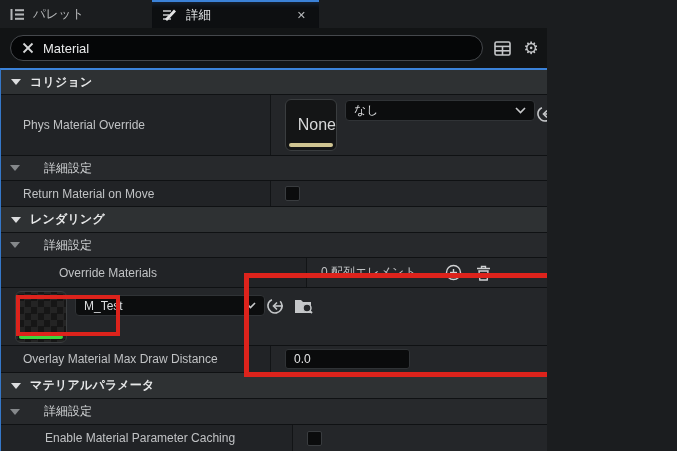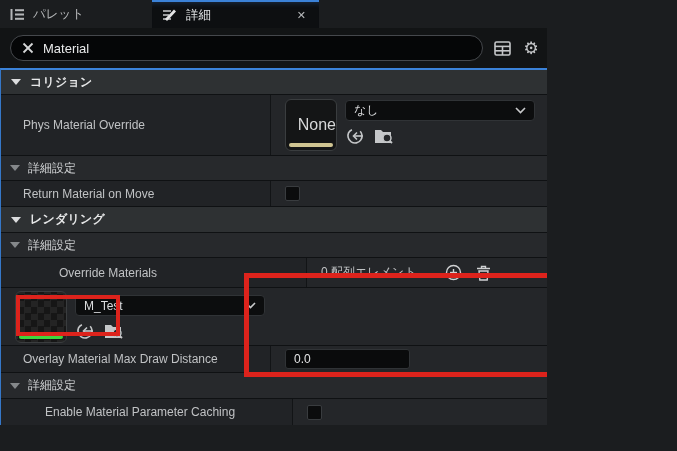--- a/index.html
+++ b/index.html
@@ -22,39 +22,39 @@
                    font-size:13px;font-family:inherit;padding:0;}
   .hdr-icon{color:#c5c7c9;display:inline-flex;align-items:center;justify-content:center;width:20px;height:20px;}
   .gear-glyph{font-size:17px;line-height:1;}
   
   .main{position:relative;border-top:2px solid #3b82d8;border-left:1px solid #3577c8;
         background:#202224;width:676px;box-sizing:border-box;}
   .cat{display:flex;align-items:center;background:#2e3133;border-bottom:1px solid #0f1113;
        padding-left:10px;gap:9px;box-sizing:border-box;}
   .cat-label{font-size:12px;font-weight:bold;color:#e7e8e9;letter-spacing:.2px;}
   .sub{display:flex;align-items:center;background:#27292c;border-bottom:1px solid #0f1113;
-       padding-left:9px;gap:8px;box-sizing:border-box;}
+       padding-left:9px;gap:24px;box-sizing:border-box;}
   .sub-label{font-size:12px;color:#d2d4d6;}
   .tri{width:0;height:0;border-left:5px solid transparent;border-right:5px solid transparent;
        border-top:6px solid #dcdddf;flex:none;}
   .tri.dim{border-top-color:#85888b;}
   .row{display:flex;border-bottom:1px solid #0f1113;box-sizing:border-box;background:#212326;}
   .name-cell{width:270px;flex:none;display:flex;align-items:center;padding-left:22px;
              box-sizing:border-box;border-right:1px solid #121416;font-size:12px;color:#c0c2c4;}
   .value-cell{flex:1;display:flex;align-items:center;padding-left:14px;box-sizing:border-box;background:#242629;}
   .right-cell{width:22px;flex:none;border-left:1px solid #121416;background:#212326;
               display:flex;align-items:center;justify-content:center;}
   
   .thumb{width:52px;height:52px;flex:none;border:1px solid #3a3d3f;border-radius:6px;
          position:relative;box-sizing:border-box;overflow:hidden;background:#141516;}
   .thumb .strip{position:absolute;left:3px;right:3px;bottom:3px;height:4px;border-radius:2px;}
   .thumb-none{display:flex;align-items:center;justify-content:flex-end;font-size:16px;color:#d6d7d8;}
   .thumb-checker{background-image:repeating-conic-gradient(#242424 0% 25%,#161616 25% 50%);
                  background-size:13px 13px;background-position:2px 2px;}
-  .asset-stack{margin-left:8px;display:flex;flex-direction:column;}
+  .asset-stack{margin-left:8px;display:flex;}
   .combo{width:190px;height:21px;background:#0c0d0e;border:1px solid #303336;border-radius:4px;
          display:flex;align-items:center;justify-content:space-between;padding:0 8px;
          box-sizing:border-box;font-size:12px;color:#dcdddf;}
   .asset-icons{display:flex;gap:9px;margin-top:5px;align-items:center;}
   .aicon{display:inline-flex;width:20px;height:20px;align-items:center;justify-content:center;}
   .checkbox{width:15px;height:15px;background:#0b0c0d;border:1px solid #393c3f;border-radius:2px;box-sizing:border-box;}
   .numinput{width:125px;height:20px;background:#0a0b0c;border:1px solid #303336;border-radius:3px;
             color:#e3e4e5;font-size:12px;font-family:inherit;padding:0 8px;box-sizing:border-box;outline:none;}
   .arr-text{font-size:12px;color:#c0c2c4;width:112px;}
   .arr-icons{display:flex;gap:10px;align-items:center;margin-left:10px;}
@@ -252,20 +252,24 @@
     <div class="row" style="height:27px;">
       <div class="name-cell">
         <span>Overlay Material Max Draw Distance</span>
       </div>
       <div class="value-cell">
         <input class="numinput" type="text" value="0.0" style="">
       </div>
       <div class="right-cell"></div>
     </div>
 
+    <div class="cat" style="height:26px;">
+      <span class="tri"></span>
+      <span class="cat-label">マテリアルパラメータ</span>
+    </div>
 
     <div class="sub" style="height:26px;">
       <span class="tri dim"></span>
       <span class="sub-label">詳細設定</span>
     </div>
 
     <div class="row" style="height:26px;border-bottom:none;padding-left:22px;">
       <div class="name-cell">
         <span>Enable Material Parameter Caching</span>
       </div>

